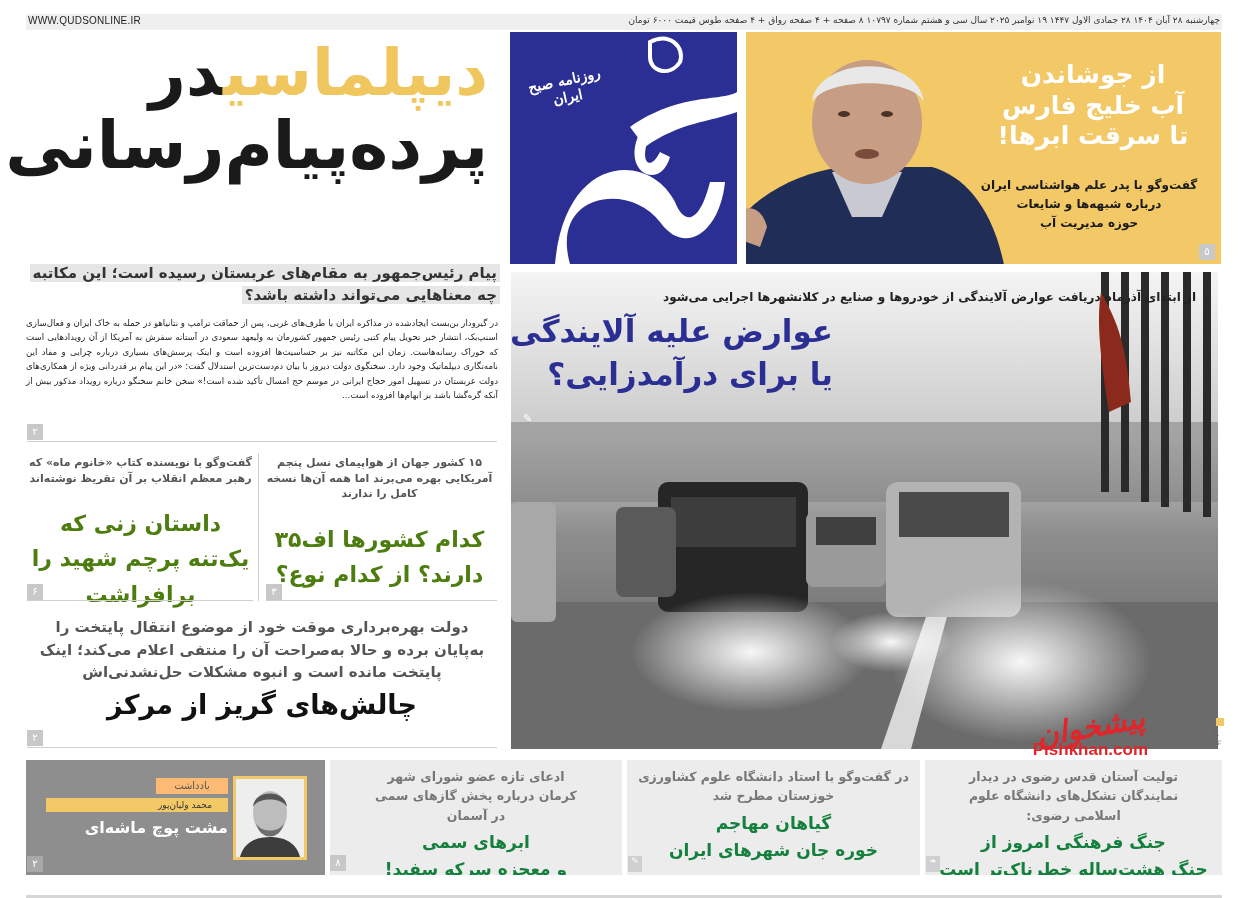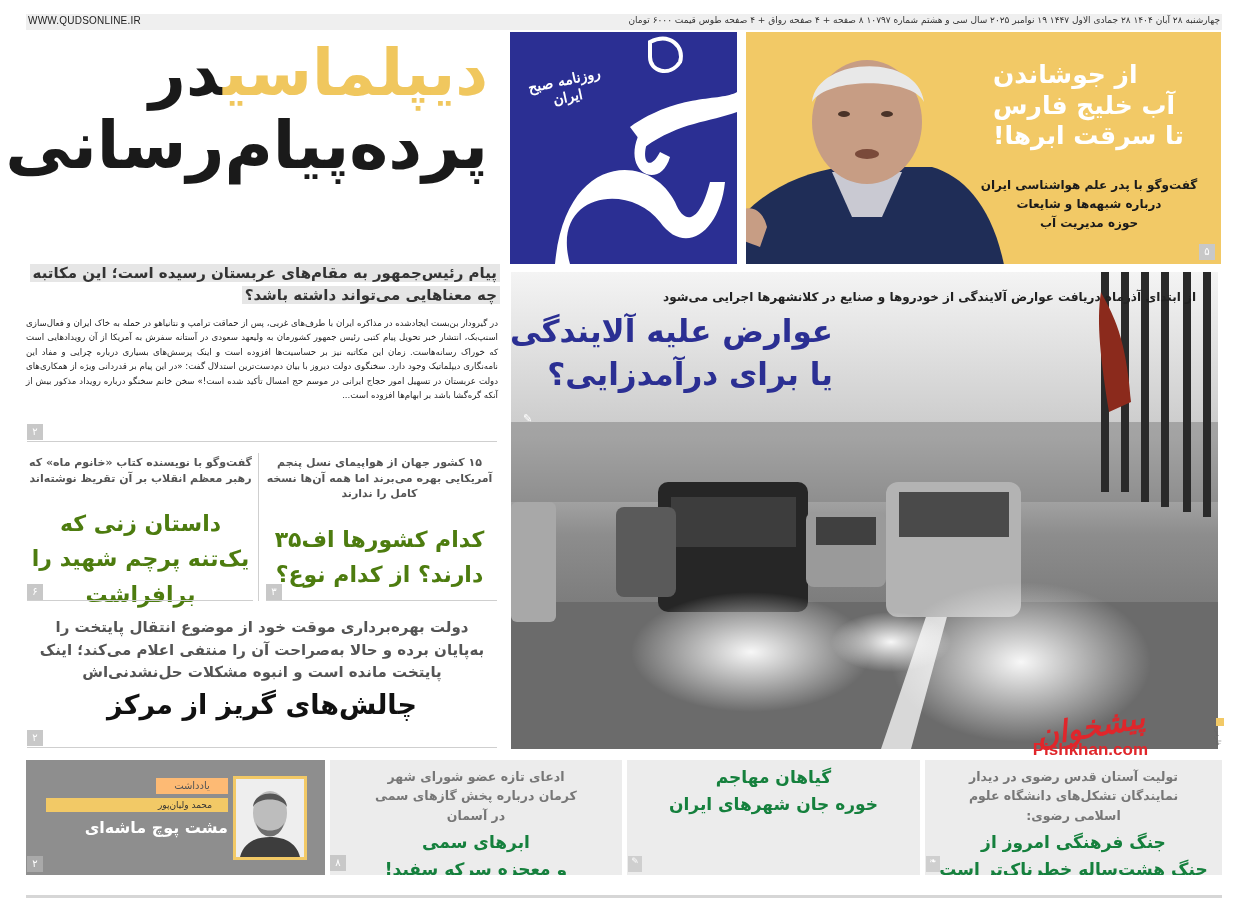--- a/index.html
+++ b/index.html
@@ -18,21 +18,21 @@
   .mh-line1 .hl { color: #f0c75e; }
   .mh-line2 { font-size: 66px; font-weight: 900; line-height: 1.15; color: #1a1a1a; white-space: nowrap; }
 
   
   .logo-box { left: 510px; top: 32px; width: 227px; height: 232px; background: #2b2f93; overflow: hidden; }
   .logo-sub { position: absolute; left: 16px; top: 40px; width: 80px; color: #fff; font-size: 14px; font-weight: bold; line-height: 1.2; text-align: center; direction: rtl; transform: rotate(-12deg); font-family: "DejaVu Serif", serif; }
 
   
   .interview-box { left: 746px; top: 32px; width: 475px; height: 232px; background: #f2c966; overflow: hidden; }
   .person-photo { position: absolute; left: -14px; top: 10px; width: 290px; height: 240px; }
-  .interview-title { position: absolute; right: 28px; top: 28px; width: 200px; text-align: left; direction: rtl; color: #fff; font-size: 25px; font-weight: bold; line-height: 1.22; }
+  .interview-title { position: absolute; right: 28px; top: 28px; width: 200px; text-align: center; direction: rtl; color: #fff; font-size: 25px; font-weight: bold; line-height: 1.22; }
   .interview-sub { position: absolute; right: 22px; top: 144px; width: 220px; text-align: center; direction: rtl; color: #1a1a1a; font-size: 12px; font-weight: bold; line-height: 1.6; }
   .page-num { position: absolute; width: 16px; height: 16px; background: #c8c8c8; color: #fff; font-size: 10px; line-height: 16px; text-align: center; }
 
   
   .lead-kicker { right: 748px; top: 263px; width: 472px; direction: rtl; text-align: right; font-size: 15px; font-weight: bold; line-height: 1.45; color: #333; }
   .lead-kicker span { background: #e6e6e6; padding: 0 3px; box-decoration-break: clone; -webkit-box-decoration-break: clone; }
   .lead-body { right: 750px; top: 316px; width: 472px; direction: rtl; text-align: justify; font-size: 8.6px; line-height: 1.68; color: #222; }
   .divider { height: 1px; background: #cfcfcf; }
 
   
@@ -207,20 +207,21 @@
 <div class="abs bottom-cell" style="left:330px;width:292px">
   <div class="bk" style="padding:0 40px">ادعای تازه عضو شورای شهر کرمان درباره پخش گازهای سمی در آسمان</div>
   <div class="bt">
     <div>ابرهای سمی</div>
     <div>و معجزه سرکه سفید!</div>
   </div>
 </div>
 <div class="abs page-num" style="left:330px;top:855px">۸</div>
 
 <div class="abs bottom-cell" style="left:627px;width:293px">
+  <div class="bk" style="padding:0 6px">در گفت‌وگو با استاد دانشگاه علوم کشاورزی خوزستان مطرح شد</div>
   <div class="bt">
     <div>گیاهان مهاجم</div>
     <div>خوره جان شهرهای ایران</div>
   </div>
 </div>
 <div class="abs section-icon" style="left:628px;top:856px;background:#cfcfcf;color:#fff;font-size:9px;text-align:center">✎</div>
 
 <div class="abs bottom-cell" style="left:925px;width:297px">
   <div class="bk" style="padding:0 24px">تولیت آستان قدس رضوی در دیدار نمایندگان تشکل‌های دانشگاه علوم اسلامی رضوی:</div>
   <div class="bt">

